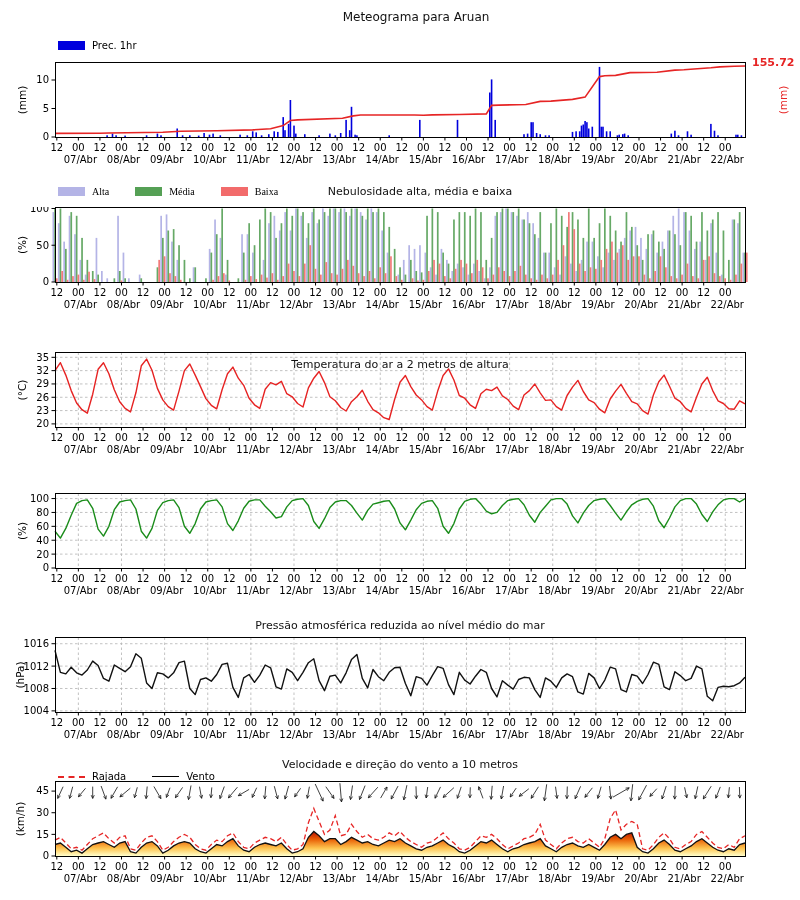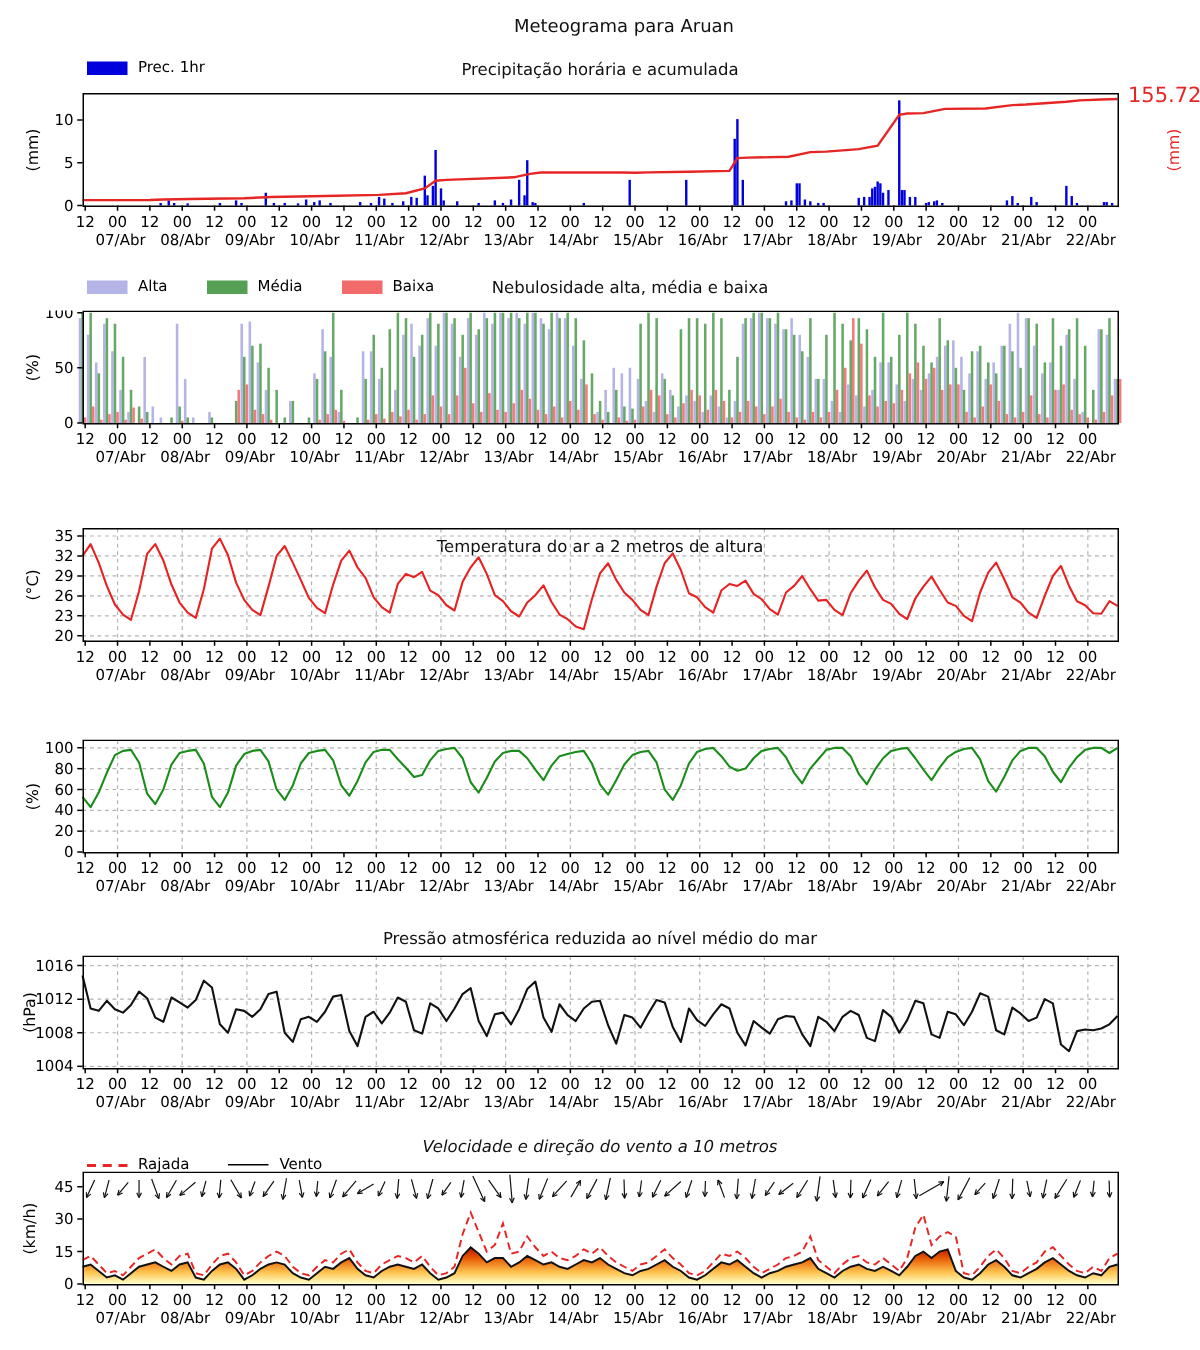--- a/index.html
+++ b/index.html
@@ -8,36 +8,35 @@
   .fig-title{position:absolute;top:10px;left:0;width:800px;text-align:center;
              font-size:12px;color:#111;padding-left:16px;}
   .panel-title{position:absolute;left:0;width:800px;text-align:center;font-size:11px;color:#111;}
   .ylab{position:absolute;font-size:10.5px;white-space:nowrap;
         transform:translate(-50%,-50%) rotate(-90deg);}
   .legend{position:absolute;display:flex;align-items:center;gap:26px;font-size:10px;}
   .legend .item{display:flex;align-items:center;gap:7px;}
   .swatch{display:inline-block;width:27px;height:9px;}
   .lineswatch{display:inline-block;width:27px;height:0;border-top:1.6px solid #000;}
   .dashswatch{display:inline-block;width:27px;height:0;border-top:2px dashed #e62525;}
-  .annot{position:absolute;font-size:14px;color:#e62525;}
+  .annot{position:absolute;font-size:11px;color:#e62525;font-weight:bold;}
   .panel-svg{position:absolute;left:0;width:800px;height:105px;}
 </style>
 </head>
 <body>
 <div id="fig">
 
   <div class="fig-title">Meteograma para Aruan</div>
 
   <div class="legend" style="left:58px;top:40px;">
     <span class="item">
       <span class="swatch" style="background:#0000dd"></span>
       <span>Prec. 1hr</span>
     </span>
   </div>
-  <div class="panel-title" style="top:40px;">Precipitação horária e acumulada</div>
   <div class="annot" style="left:752px;top:56px;">155.72</div>
   <div class="ylab" style="left:22px;top:100px;">(mm)</div>
   <div class="ylab" style="left:783px;top:100px;color:#e62525;">(mm)</div>
   <svg class="panel-svg" style="top:62px;" viewBox="0 0 800 105">
       <g stroke="#b3b3b3" stroke-width="0.8" stroke-dasharray="2.5,2.5"></g>
       <g>
         <rect x="106.3" y="73.3" width="1.6" height="1.7" fill="#0000dd"></rect>
         <rect x="111.7" y="71.6" width="1.6" height="3.4" fill="#0000dd"></rect>
         <rect x="115.3" y="73.3" width="1.6" height="1.7" fill="#0000dd"></rect>
         <rect x="124.3" y="73.6" width="1.6" height="1.4" fill="#0000dd"></rect>
@@ -208,21 +207,21 @@
         <text x="682.109375" y="89" text-anchor="middle" font-size="10" fill="#000">00</text>
         <text x="684.109375" y="101" text-anchor="middle" font-size="10" fill="#000">21/Abr</text>
         <line x1="703.671875" x2="703.671875" y1="75" y2="78.5" stroke="#000" stroke-width="1"></line>
         <text x="703.671875" y="89" text-anchor="middle" font-size="10" fill="#000">12</text>
         <line x1="725.234375" x2="725.234375" y1="75" y2="78.5" stroke="#000" stroke-width="1"></line>
         <text x="725.234375" y="89" text-anchor="middle" font-size="10" fill="#000">00</text>
         <text x="727.234375" y="101" text-anchor="middle" font-size="10" fill="#000">22/Abr</text>
       </g>
     </svg>
 
-  <div class="legend" style="left:58px;top:186px;">
+  <div class="legend" style="left:58px;top:186px;font-family:Liberation Serif, serif;">
     <span class="item">
       <span class="swatch" style="background:#b4b4e6"></span>
       <span>Alta</span>
     </span>
     <span class="item">
       <span class="swatch" style="background:#55a055"></span>
       <span>Média</span>
     </span>
     <span class="item">
       <span class="swatch" style="background:#f26b6b"></span>
@@ -1056,21 +1055,21 @@
   <div class="legend" style="left:58px;top:771px;">
     <span class="item">
       <span class="dashswatch"></span>
       <span>Rajada</span>
     </span>
     <span class="item">
       <span class="lineswatch"></span>
       <span>Vento</span>
     </span>
   </div>
-  <div class="panel-title" style="top:758px;font-style:italic;">Velocidade e direção do vento a 10 metros</div>
+  <div class="panel-title" style="top:758px;">Velocidade e direção do vento a 10 metros</div>
   <div class="ylab" style="left:20px;top:819px;">(km/h)</div>
   <svg class="panel-svg" style="top:781px;" viewBox="0 0 800 105">
       <g stroke="#b3b3b3" stroke-width="0.8" stroke-dasharray="2.5,2.5"></g>
       <g>
         <path d="M55.0,63.5L60.4,62.0L65.8,66.3L71.2,70.7L76.6,69.2L82.0,72.1L87.3,67.8L92.7,63.5L98.1,62.0L103.5,60.6L108.9,63.5L114.3,66.3L119.7,62.0L125.1,60.6L130.5,70.7L135.9,72.1L141.3,66.3L146.6,62.0L152.0,60.6L157.4,64.9L162.8,72.1L168.2,69.2L173.6,64.9L179.0,62.0L184.4,60.6L189.8,62.0L195.2,67.8L200.5,70.7L205.9,72.1L211.3,67.8L216.7,63.5L222.1,64.9L227.5,60.6L232.9,57.7L238.3,64.9L243.7,69.2L249.1,70.7L254.5,66.3L259.8,63.5L265.2,62.0L270.6,63.5L276.0,64.9L281.4,62.0L286.8,67.8L292.2,72.1L297.6,70.7L303.0,67.8L308.4,56.3L313.8,50.5L319.1,54.8L324.5,60.6L329.9,57.7L335.3,57.7L340.7,63.5L346.1,60.6L351.5,56.3L356.9,59.1L362.3,62.0L367.7,60.6L373.0,63.5L378.4,64.9L383.8,62.0L389.2,59.1L394.6,60.6L400.0,57.7L405.4,62.0L410.8,64.9L416.2,67.8L421.6,69.2L427.0,66.3L432.3,64.9L437.7,62.0L443.1,59.1L448.5,63.5L453.9,66.3L459.3,70.7L464.7,72.1L470.1,69.2L475.5,64.9L480.9,60.6L486.3,62.0L491.6,59.1L497.0,63.5L502.4,67.8L507.8,70.7L513.2,67.8L518.6,66.3L524.0,63.5L529.4,62.0L534.8,60.6L540.2,57.7L545.5,64.9L550.9,67.8L556.3,70.7L561.7,66.3L567.1,63.5L572.5,62.0L577.9,64.9L583.3,66.3L588.7,63.5L594.1,66.3L599.5,69.2L604.8,63.5L610.2,56.3L615.6,53.4L621.0,57.7L626.4,53.4L631.8,51.9L637.2,66.3L642.6,70.7L648.0,72.1L653.4,67.8L658.8,62.0L664.1,59.1L669.5,63.5L674.9,69.2L680.3,70.7L685.7,67.8L691.1,64.9L696.5,60.6L701.9,57.7L707.3,62.0L712.7,66.3L718.0,69.2L723.4,70.7L728.8,67.8L734.2,69.2L739.6,63.5L745.0,62.0L745.0,75L55,75Z" fill="url(#windgrad)" stroke="none"></path>
         <path d="M55.0,63.5L60.4,62.0L65.8,66.3L71.2,70.7L76.6,69.2L82.0,72.1L87.3,67.8L92.7,63.5L98.1,62.0L103.5,60.6L108.9,63.5L114.3,66.3L119.7,62.0L125.1,60.6L130.5,70.7L135.9,72.1L141.3,66.3L146.6,62.0L152.0,60.6L157.4,64.9L162.8,72.1L168.2,69.2L173.6,64.9L179.0,62.0L184.4,60.6L189.8,62.0L195.2,67.8L200.5,70.7L205.9,72.1L211.3,67.8L216.7,63.5L222.1,64.9L227.5,60.6L232.9,57.7L238.3,64.9L243.7,69.2L249.1,70.7L254.5,66.3L259.8,63.5L265.2,62.0L270.6,63.5L276.0,64.9L281.4,62.0L286.8,67.8L292.2,72.1L297.6,70.7L303.0,67.8L308.4,56.3L313.8,50.5L319.1,54.8L324.5,60.6L329.9,57.7L335.3,57.7L340.7,63.5L346.1,60.6L351.5,56.3L356.9,59.1L362.3,62.0L367.7,60.6L373.0,63.5L378.4,64.9L383.8,62.0L389.2,59.1L394.6,60.6L400.0,57.7L405.4,62.0L410.8,64.9L416.2,67.8L421.6,69.2L427.0,66.3L432.3,64.9L437.7,62.0L443.1,59.1L448.5,63.5L453.9,66.3L459.3,70.7L464.7,72.1L470.1,69.2L475.5,64.9L480.9,60.6L486.3,62.0L491.6,59.1L497.0,63.5L502.4,67.8L507.8,70.7L513.2,67.8L518.6,66.3L524.0,63.5L529.4,62.0L534.8,60.6L540.2,57.7L545.5,64.9L550.9,67.8L556.3,70.7L561.7,66.3L567.1,63.5L572.5,62.0L577.9,64.9L583.3,66.3L588.7,63.5L594.1,66.3L599.5,69.2L604.8,63.5L610.2,56.3L615.6,53.4L621.0,57.7L626.4,53.4L631.8,51.9L637.2,66.3L642.6,70.7L648.0,72.1L653.4,67.8L658.8,62.0L664.1,59.1L669.5,63.5L674.9,69.2L680.3,70.7L685.7,67.8L691.1,64.9L696.5,60.6L701.9,57.7L707.3,62.0L712.7,66.3L718.0,69.2L723.4,70.7L728.8,67.8L734.2,69.2L739.6,63.5L745.0,62.0" fill="none" stroke="#111111" stroke-width="1.3"></path>
         <path d="M55.0,59.1L60.4,56.3L65.8,62.0L71.2,67.8L76.6,66.3L82.0,69.2L87.3,63.5L92.7,57.7L98.1,54.8L103.5,51.9L108.9,57.7L114.3,62.0L119.7,56.3L125.1,54.8L130.5,67.8L135.9,69.2L141.3,62.0L146.6,56.3L152.0,54.8L157.4,60.6L162.8,69.2L168.2,66.3L173.6,60.6L179.0,56.3L184.4,53.4L189.8,56.3L195.2,63.5L200.5,67.8L205.9,69.2L211.3,63.5L216.7,59.1L222.1,60.6L227.5,54.8L232.9,51.9L238.3,60.6L243.7,66.3L249.1,67.8L254.5,62.0L259.8,59.1L265.2,56.3L270.6,57.7L276.0,60.6L281.4,56.3L286.8,63.5L292.2,69.2L297.6,67.8L303.0,63.5L308.4,41.8L313.8,27.4L319.1,40.4L324.5,53.4L329.9,49.0L335.3,34.6L340.7,54.8L346.1,53.4L351.5,43.3L356.9,50.5L362.3,56.3L367.7,53.4L373.0,57.7L378.4,59.1L383.8,56.3L389.2,51.9L394.6,54.8L400.0,50.5L405.4,56.3L410.8,60.6L416.2,63.5L421.6,66.3L427.0,62.0L432.3,60.6L437.7,56.3L443.1,51.9L448.5,57.7L453.9,62.0L459.3,67.8L464.7,69.2L470.1,66.3L475.5,60.6L480.9,54.8L486.3,56.3L491.6,53.4L497.0,57.7L502.4,63.5L507.8,67.8L513.2,64.9L518.6,62.0L524.0,57.7L529.4,56.3L534.8,53.4L540.2,43.3L545.5,59.1L550.9,63.5L556.3,67.8L561.7,62.0L567.1,57.7L572.5,56.3L577.9,60.6L583.3,62.0L588.7,57.7L594.1,62.0L599.5,66.3L604.8,57.7L610.2,37.5L615.6,28.8L621.0,49.0L626.4,43.3L631.8,40.4L637.2,43.3L642.6,67.8L648.0,69.2L653.4,63.5L658.8,56.3L664.1,51.9L669.5,57.7L674.9,66.3L680.3,67.8L685.7,63.5L691.1,60.6L696.5,53.4L701.9,50.5L707.3,56.3L712.7,62.0L718.0,66.3L723.4,67.8L728.8,63.5L734.2,66.3L739.6,57.7L745.0,54.8" fill="none" stroke="#e62525" stroke-width="1.3" stroke-dasharray="5,3"></path>
       </g>
       <defs>
         <linearGradient id="windgrad" gradientUnits="userSpaceOnUse" x1="0" x2="0" y1="49.03846153846154" y2="75">

